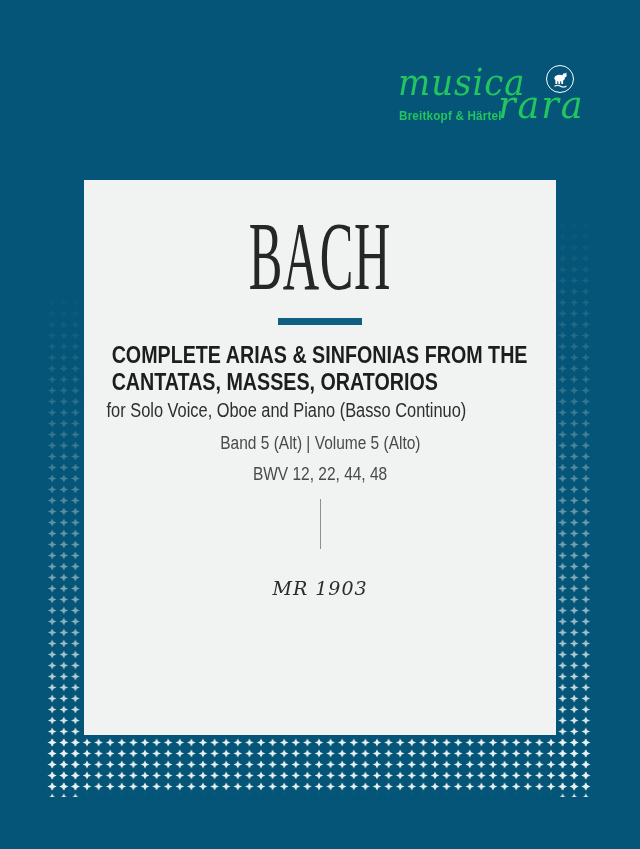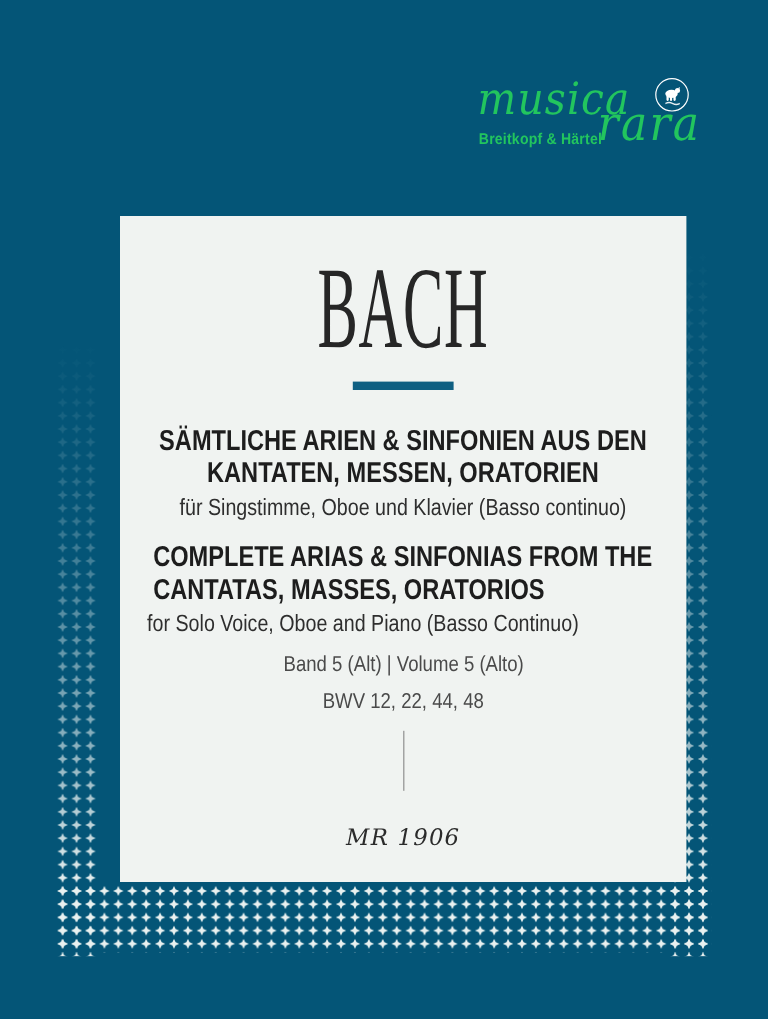--- a/index.html
+++ b/index.html
@@ -30,21 +30,21 @@
     transform:scaleX(.9);transform-origin:left top;white-space:nowrap;
   }
   .logo-emblem{
     position:absolute;left:152px;top:9px;width:28px;height:28px;
     border:1.6px solid #ffffff;border-radius:50%;
     display:flex;align-items:center;justify-content:center;box-sizing:border-box;
   }
 
   
   .panel{
-    position:absolute;left:100px;top:180px;width:472px;height:555px;
+    position:absolute;left:84px;top:180px;width:472px;height:555px;
     background:#f0f3f1;
     display:flex;flex-direction:column;align-items:center;
   }
   .composer{
     margin-top:28px;
     font-family:"Liberation Serif","DejaVu Serif",serif;
     font-size:97px;line-height:1;font-weight:400;color:#262626;
     letter-spacing:1px;transform:scaleX(.52);transform-origin:center top;
     white-space:nowrap;
   }
@@ -121,31 +121,26 @@
         <path d="M4.5 16.6 q3 -1.6 6 0 q3 1.6 6 0 l0 1.3 q-3 1.6 -6 0 q-3 -1.6 -6 0 Z" opacity="0.9"></path>
       </g>
     </svg>
   </span>
 </div>
 
 <div class="panel">
   <div class="composer">BACH</div>
   <div class="accent-bar"></div>
 
-  <div class="title-block">
-    <div class="title-line">SÄMTLICHE ARIEN &amp; SINFONIEN AUS DEN</div>
-    <div class="title-line">KANTATEN, MESSEN, ORATORIEN</div>
-    <div class="subtitle">für Singstimme, Oboe und Klavier (Basso continuo)</div>
-  </div>
 
   <div class="title-block-en">
     <div class="title-line">COMPLETE ARIAS &amp; SINFONIAS FROM THE</div>
     <div class="title-line">CANTATAS, MASSES, ORATORIOS</div>
     <div class="subtitle">for Solo Voice, Oboe and Piano (Basso Continuo)</div>
   </div>
 
   <div class="meta-line meta-volume">Band 5 (Alt) | Volume 5 (Alto)</div>
   <div class="meta-line meta-bwv">BWV 12, 22, 44, 48</div>
 
   <div class="vrule"></div>
 
-  <div class="catalog">MR 1906</div>
+  <div class="catalog">MR 1903</div>
 </div>
 
 </body></html>

